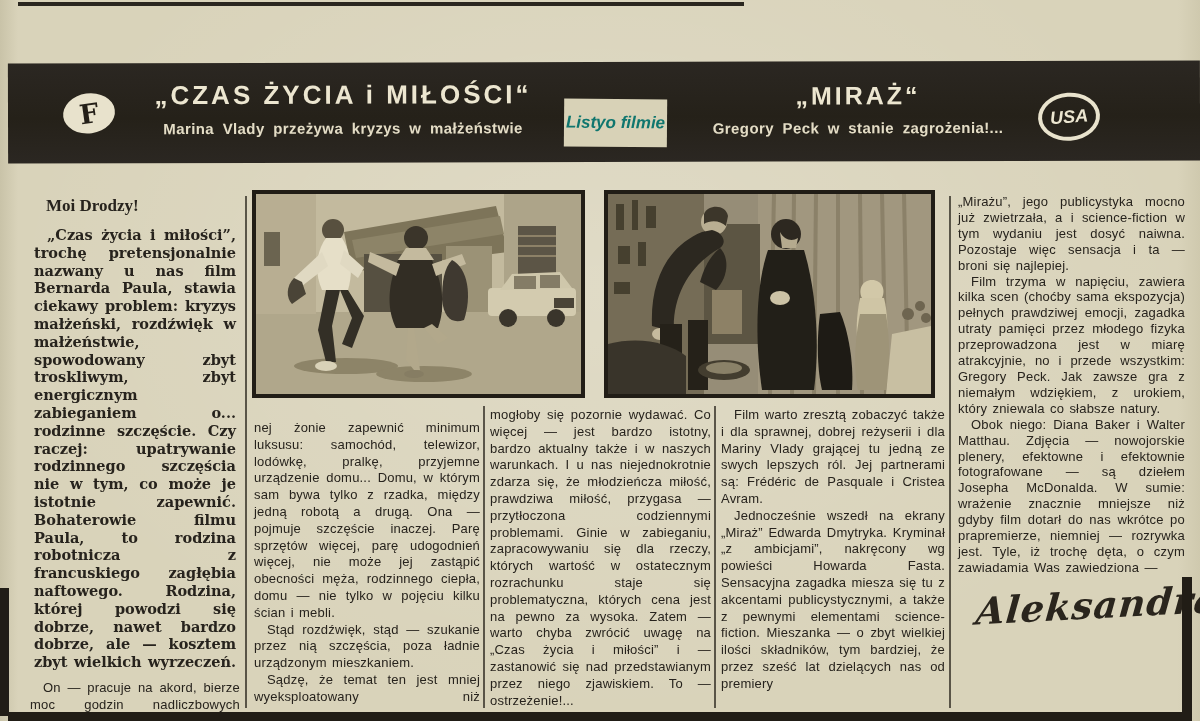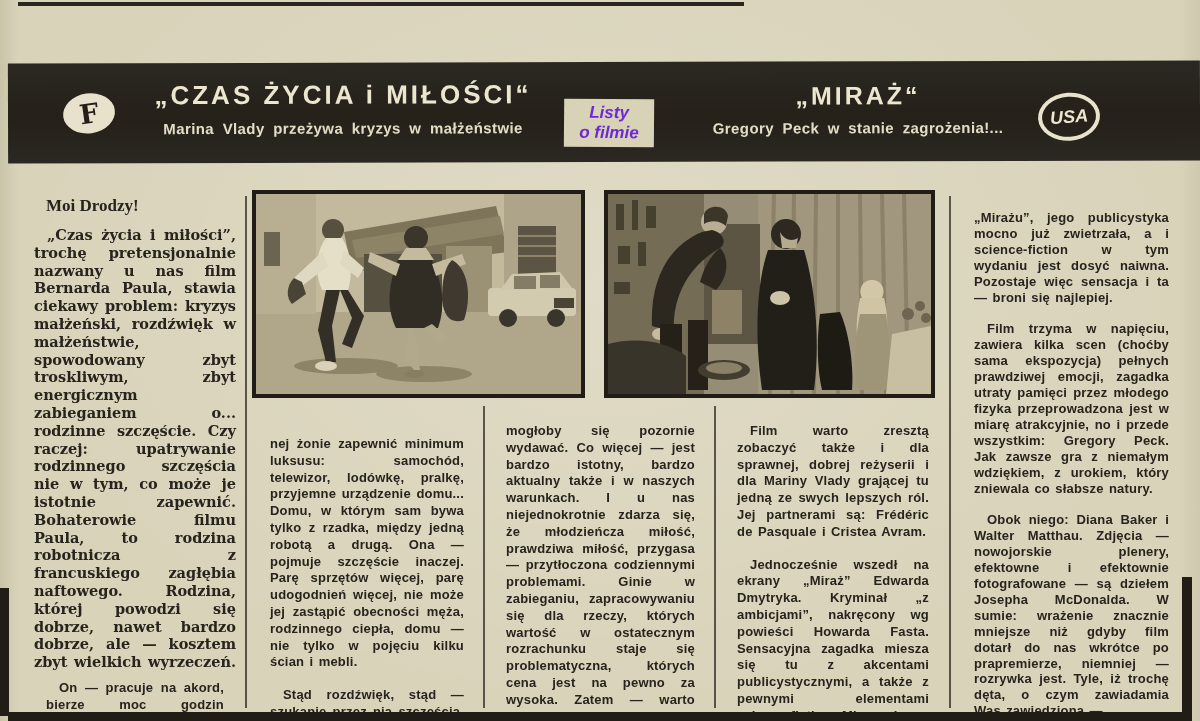--- a/index.html
+++ b/index.html
@@ -26,45 +26,45 @@
     transform:rotate(-8deg);
     font-weight:bold; font-size:27px; color:#241f18; font-family:"DejaVu Serif", serif;
   }
   .head-group{position:absolute; text-align:center; color:#ece6d0;}
   .hg-left{left:130px; top:17px; width:410px;}
   .hg-right{left:665px; top:20px; width:370px;}
   .head-title{font-weight:bold; letter-spacing:3px; font-size:26px; white-space:nowrap;}
   .hg-right .head-title{font-size:25px;}
   .head-sub{font-weight:bold; font-size:15px; letter-spacing:.4px; word-spacing:4px; margin-top:9px; color:#e4ddc6;}
   .listy{
-    position:absolute; left:556px; top:37px; width:90px; height:48px;
-    background:#d8d2b7; color:#6d28d9; transform:rotate(.6deg);
-    display:flex; flex-direction:column; align-items:center; justify-content:center;
+    position:absolute; left:556px; top:37px; width:103px; height:48px;
+    background:#d8d2b7; color:#0f766e; transform:rotate(.6deg);
+    display:flex; flex-direction:row; align-items:center; justify-content:center;
     font-weight:bold; font-style:italic; font-size:17px; line-height:20px;
   }
   .usabadge{
     position:absolute; left:1030px; top:32px; width:54px; height:40px;
     border:4px solid #e9e3cd; border-radius:50%;
     display:flex; align-items:center; justify-content:center;
     color:#ece6d0; font-weight:bold; font-style:italic; font-size:18px; letter-spacing:0;
     transform:rotate(-4deg);
   }
   
   .col{position:absolute; text-align:justify;}
   .salutation{
     font-family:Liberation Serif, serif; font-weight:bold; font-size:17px;
     text-indent:16px; margin:0 0 10px 0;
   }
   .intro{
     font-family:"DejaVu Serif", serif; font-weight:bold; font-size:14.5px;
     line-height:17.8px; margin:4px; letter-spacing:0; word-spacing:1px;
   }
   .bt{
-    font-weight:bold; font-size:13px; line-height:16.8px; letter-spacing:.2px;
-    margin:16px; word-spacing:1.5px; overflow-wrap:break-word;
+    font-weight:normal; font-size:13px; line-height:16.8px; letter-spacing:.2px;
+    margin:0; word-spacing:1.5px; overflow-wrap:break-word;
   }
   .c5 .bt{line-height:15.9px;}
   .indent{text-indent:13px;}
   .cont{text-align-last:justify;}
   .rule{position:absolute; width:2px; background:rgba(46,41,32,.75);}
   
   .still{position:absolute; border:4px solid #211d16; background:#b6ad92; box-sizing:border-box;}
   .still svg{display:block;}
   
   .bar{position:absolute; background:#211d16;}

